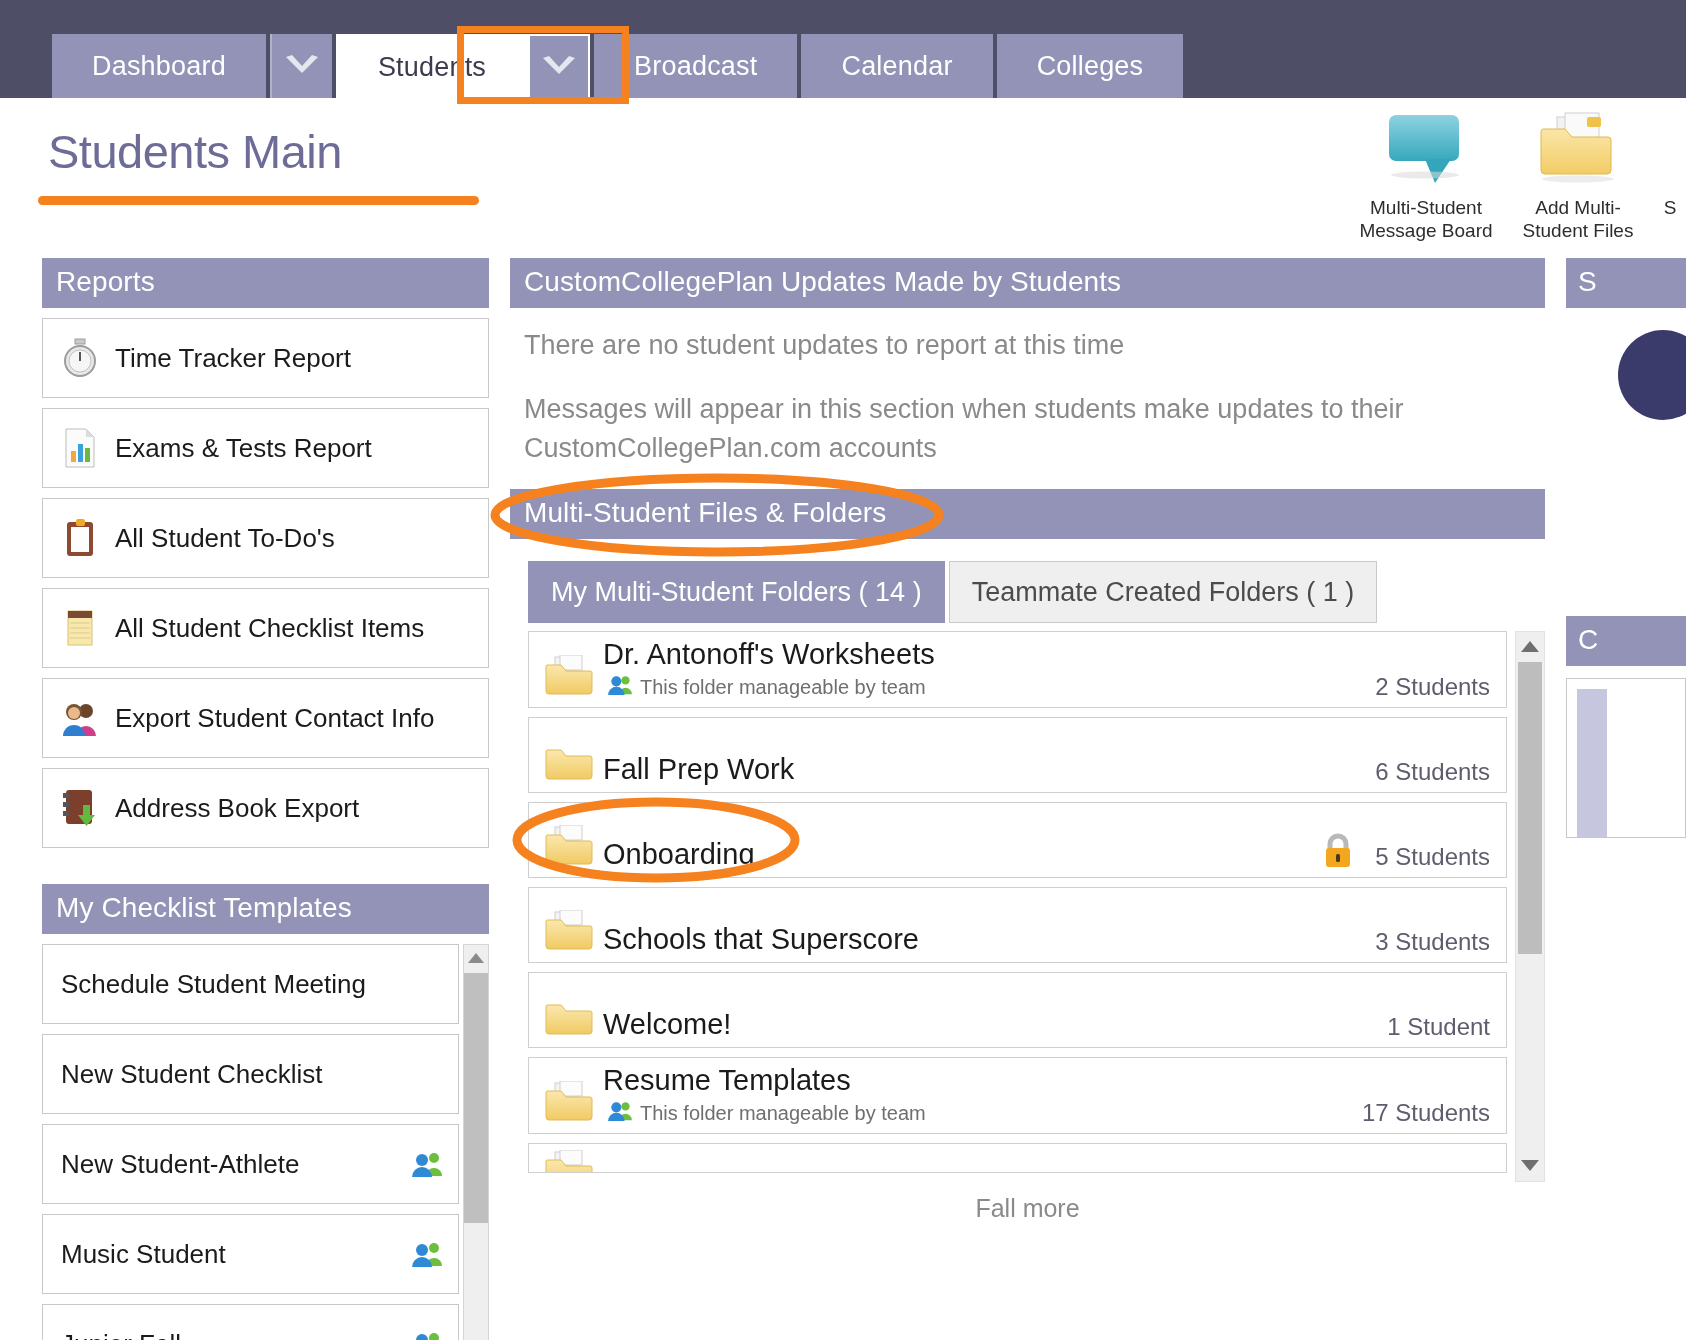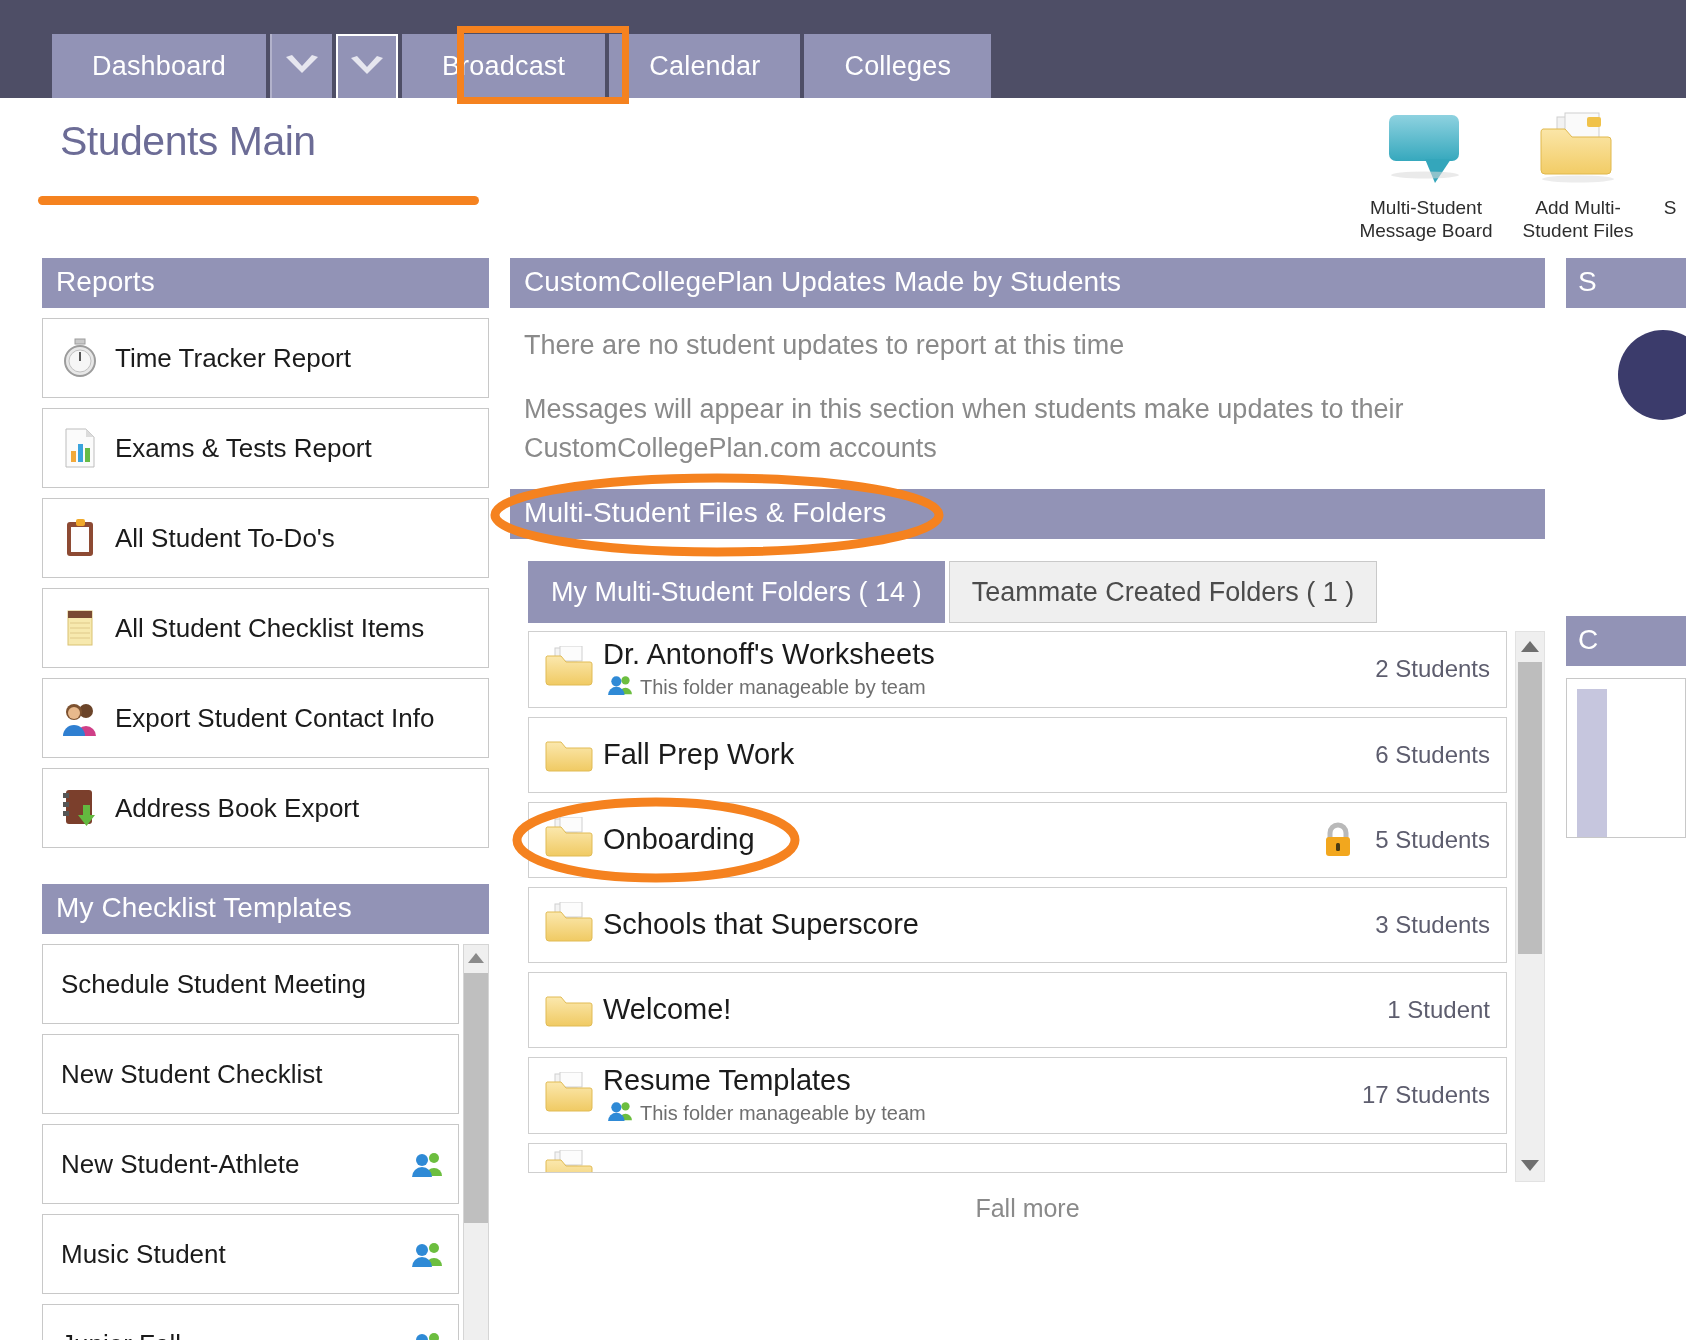--- a/index.html
+++ b/index.html
@@ -71,25 +71,24 @@
     z-index: 6;
   }
 
   
   .title-row {
     position: relative;
     height: 160px;
   }
   .page-title {
     position: absolute;
-    left: 48px; top: 20px;
-    font-size: 41px;
+    left: 48px; top: 26px;
+    font-size: 47px;
     color: #6c6c96;
     letter-spacing: -.5px;
-    margin-left: 12px;
   }
   .title-underline {
     position: absolute;
     left: 38px; top: 98px;
     width: 441px; height: 9px;
     background: #f5821f;
     border-radius: 5px;
   }
   .header-actions {
     position: absolute;
@@ -218,21 +217,21 @@
     padding-left: 18px;
     padding-top: 8px;
   }
   .folder-list { flex: 1; min-width: 0; }
   .frow {
     border: 1px solid #cfcfcf;
     background: #ffffff;
     margin-bottom: 9px;
     min-height: 76px;
     display: flex;
-    align-items: center;
+    align-items: flex-end;
     padding: 6px 16px 6px 14px;
   }
   .frow .ficon { flex: none; width: 60px; display: flex; align-items: center; }
   .frow .fbody { flex: 1; min-width: 0; }
   .fname { font-size: 29px; color: #1b1b1b; white-space: nowrap; }
   .fsub {
     font-size: 20px; color: #6f6f6f;
     display: flex; align-items: center; gap: 7px;
     margin-top: 3px; padding-left: 4px;
   }
@@ -305,20 +304,21 @@
 
   <div class="nav-group">
     <div class="nav-caret">
       <svg width="40" height="26" viewBox="0 0 40 26" aria-hidden="true">
         <path d="M4 4 L20 20 L36 4 L30 2 L20 13 L10 2 Z" fill="#e6e6ef"></path>
       </svg>
     </div>
   </div>
 
   <div class="nav-group highlighted">
+    <div class="nav-tab active">Students</div>
     <div class="nav-caret">
       <svg width="40" height="26" viewBox="0 0 40 26" aria-hidden="true">
         <path d="M4 4 L20 20 L36 4 L30 2 L20 13 L10 2 Z" fill="#e6e6ef"></path>
       </svg>
     </div>
   </div>
 
   <div class="nav-tab">Broadcast</div>
   <div class="nav-tab">Calendar</div>
   <div class="nav-tab">Colleges</div>

